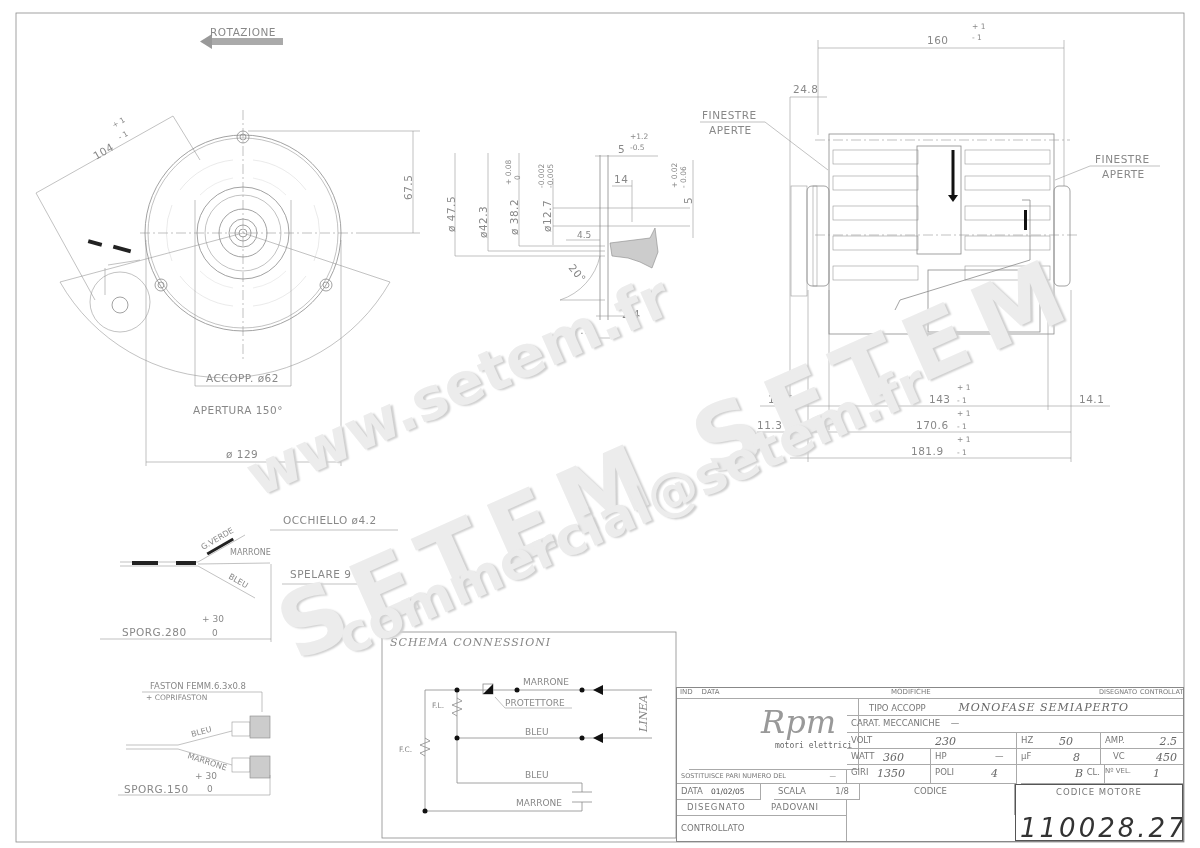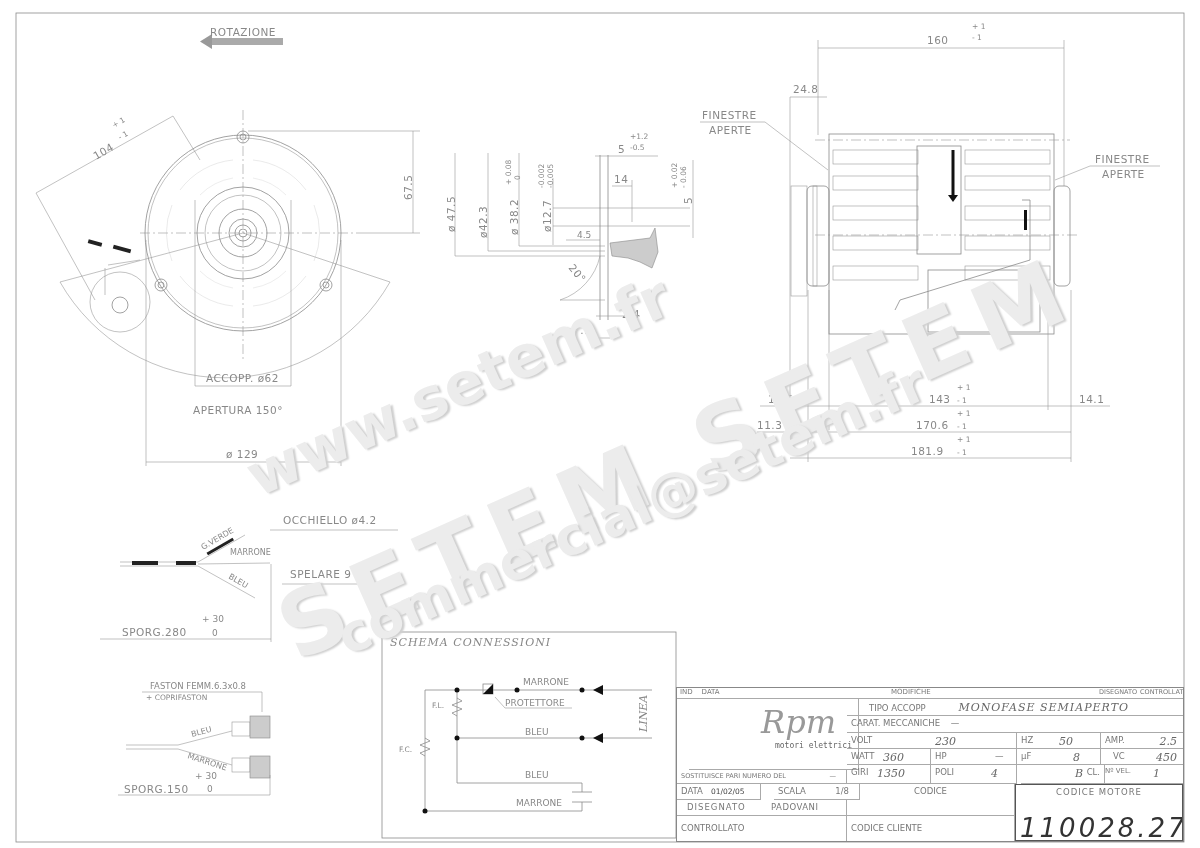--- a/index.html
+++ b/index.html
@@ -328,20 +328,19 @@
   <div class="cell" style="left:254px;top:77px;width:86px;height:19px;"><span>POLI</span><span class="val" style="position:absolute;left:60px">4</span></div>
   <div class="cell" style="left:344px;top:77px;width:84px;height:19px;text-align:right;"><span>CL.</span><span class="val" style="position:absolute;left:54px">B</span></div>
   <div class="cell" style="left:424px;top:77px;width:82px;height:19px;border-right:none;font-size:7px;"><span>Nº VEL.</span><span class="val" style="position:absolute;left:52px">1</span></div>
 
   <div class="cell" style="left:0;top:96px;width:84px;height:16px;"><span>DATA</span><span style="margin-left:8px;color:#444;font-size:7.5px">01/02/05</span></div>
   <div class="cell" style="left:97px;top:96px;width:86px;height:16px;"><span>SCALA</span><span style="position:absolute;right:10px">1/8</span></div>
   <div class="cell" style="left:0;top:112px;width:170px;height:16px;"><span style="margin-left:6px;letter-spacing:1px">DISEGNATO</span><span style="position:absolute;left:94px;letter-spacing:0.5px">PADOVANI</span></div>
   <div class="cell" style="left:0;top:128px;width:170px;height:25px;border-bottom:none;padding-top:7px;"><span>CONTROLLATO</span></div>
 
   <div class="cell" style="left:170px;top:96px;width:168px;height:31px;text-align:center;border-bottom:none;"><span>CODICE</span></div>
-  <div class="cell" style="left:170px;top:127px;width:168px;height:26px;border-top:1px solid #aaa;border-bottom:none;padding-top:7px;"><span>CODICE CLIENTE</span></div>
 
   <div class="cell" style="left:338px;top:96px;width:168px;height:57px;border:1.5px solid #555;text-align:center;">
     <div style="font-size:8.5px;letter-spacing:1px">CODICE MOTORE</div>
     <div class="code" style="margin-top:16px">110028.27</div>
   </div>
 </div>
 </div>
 
 </body></html>

